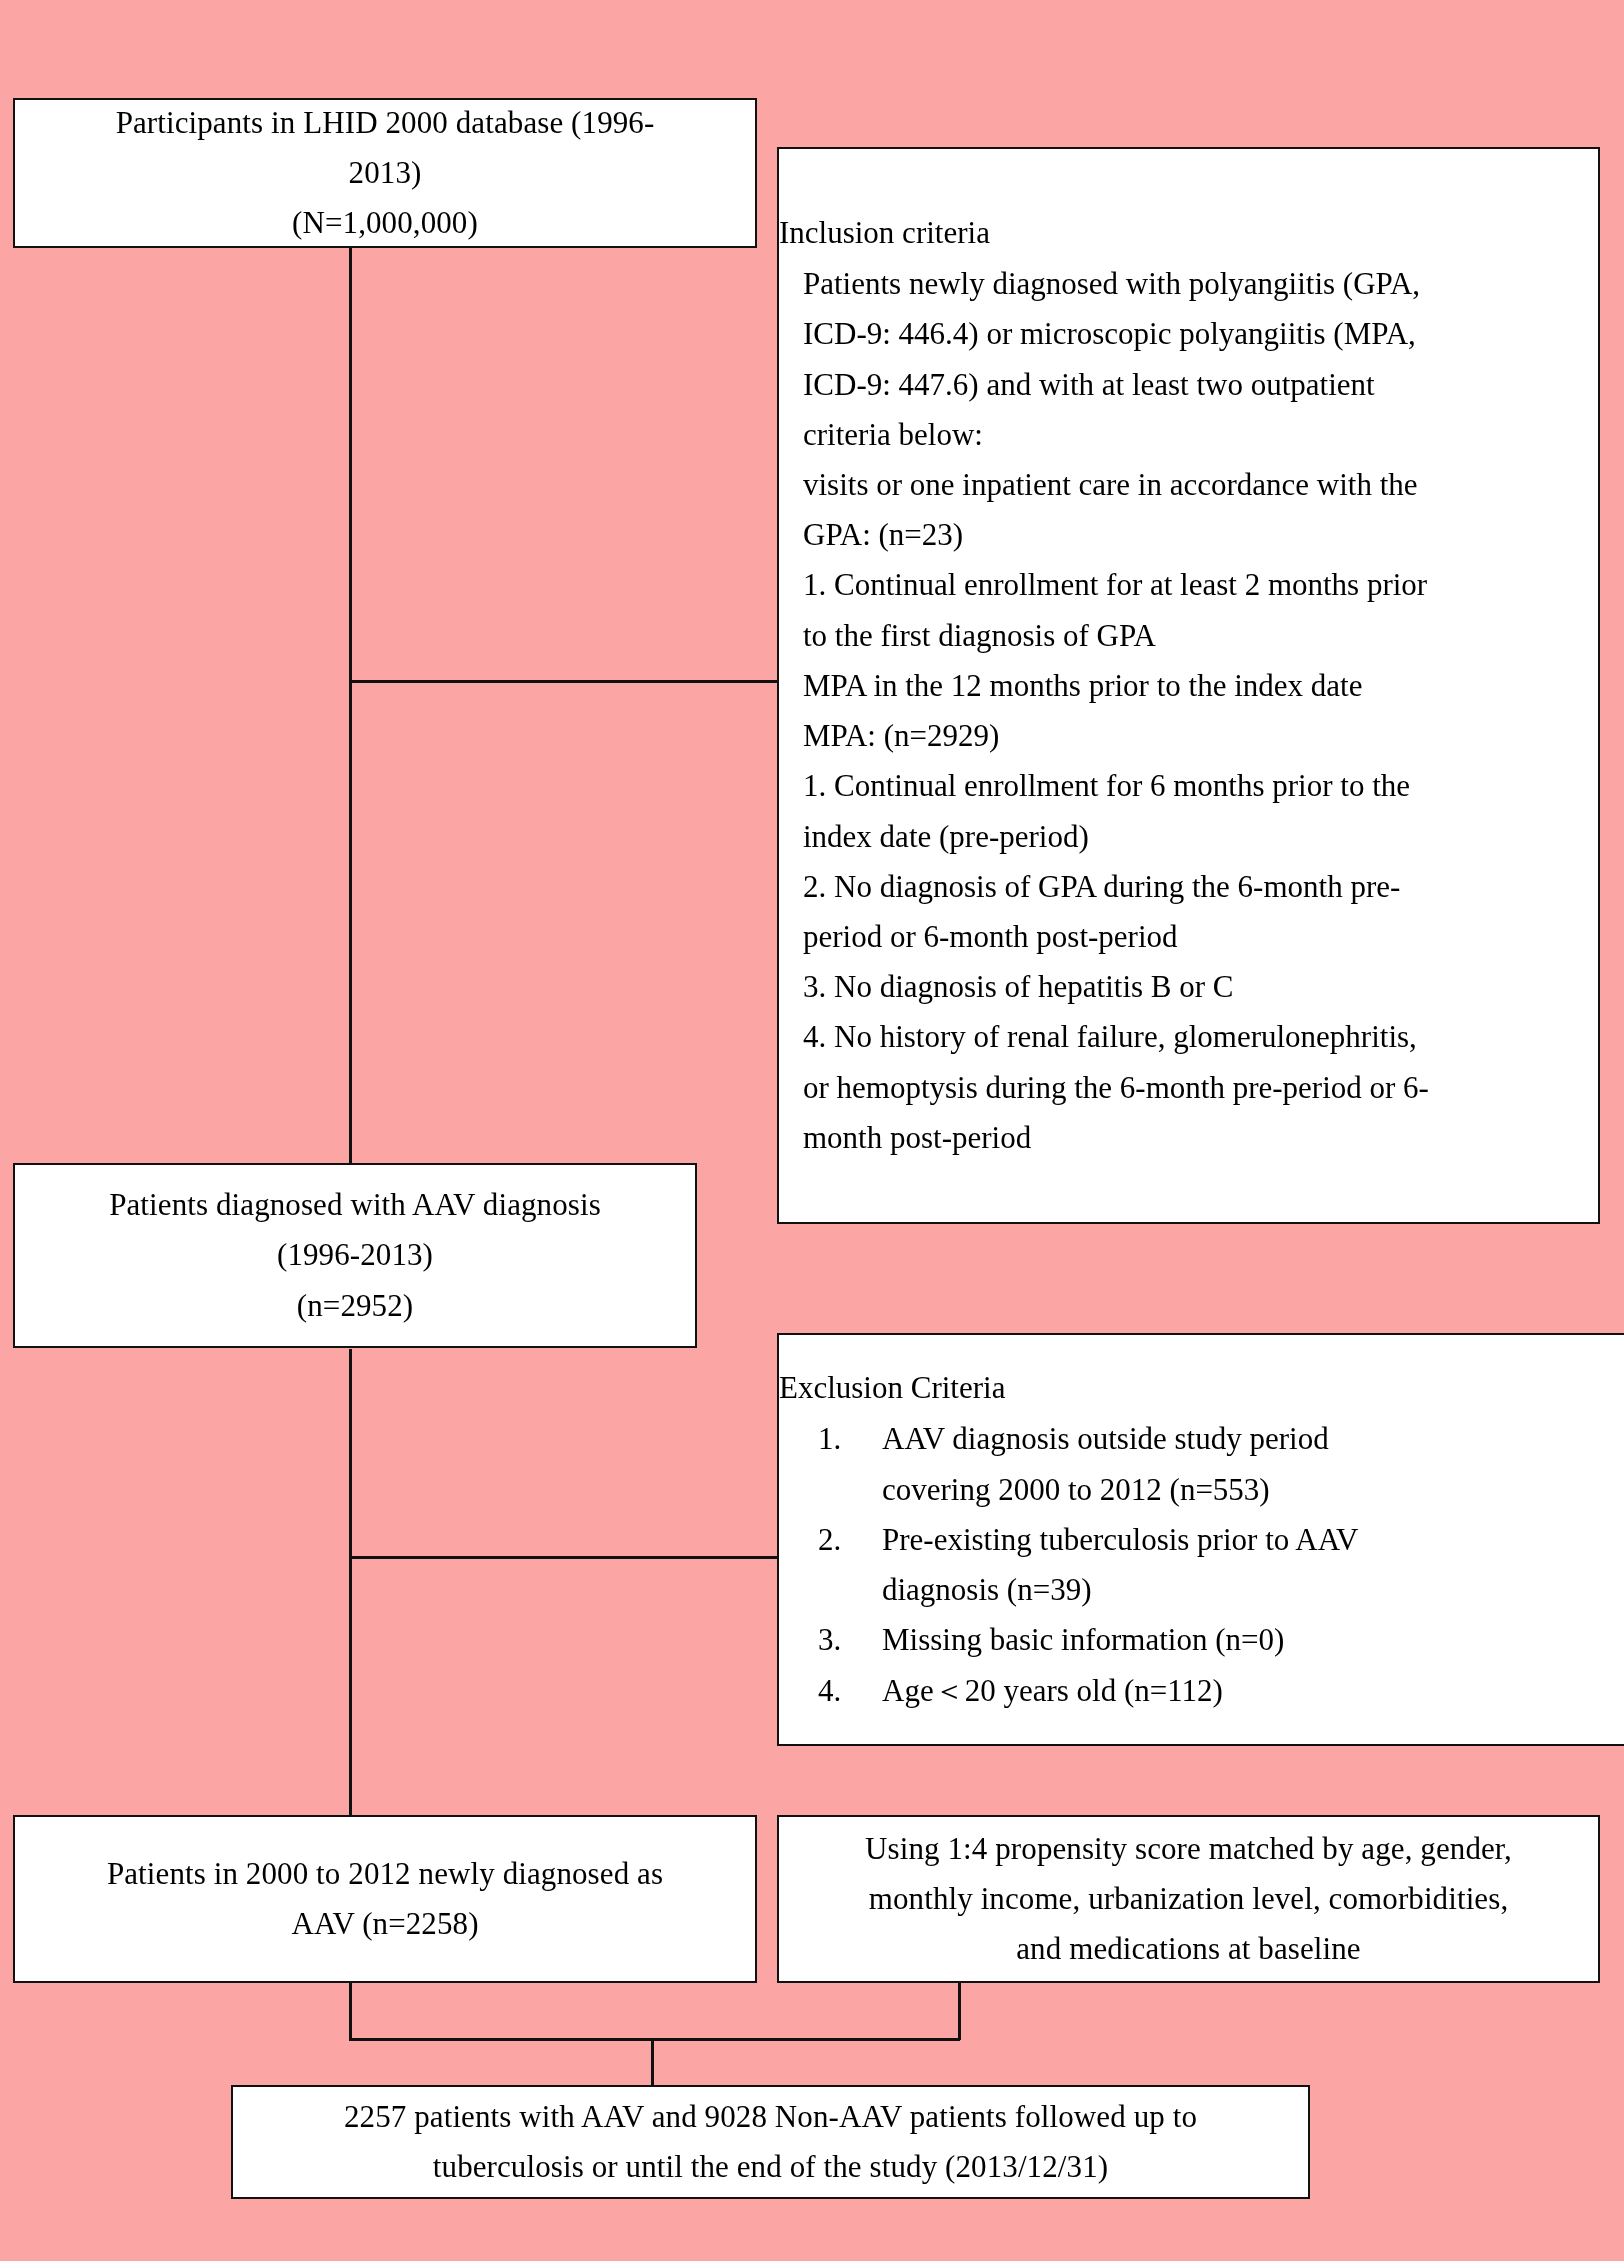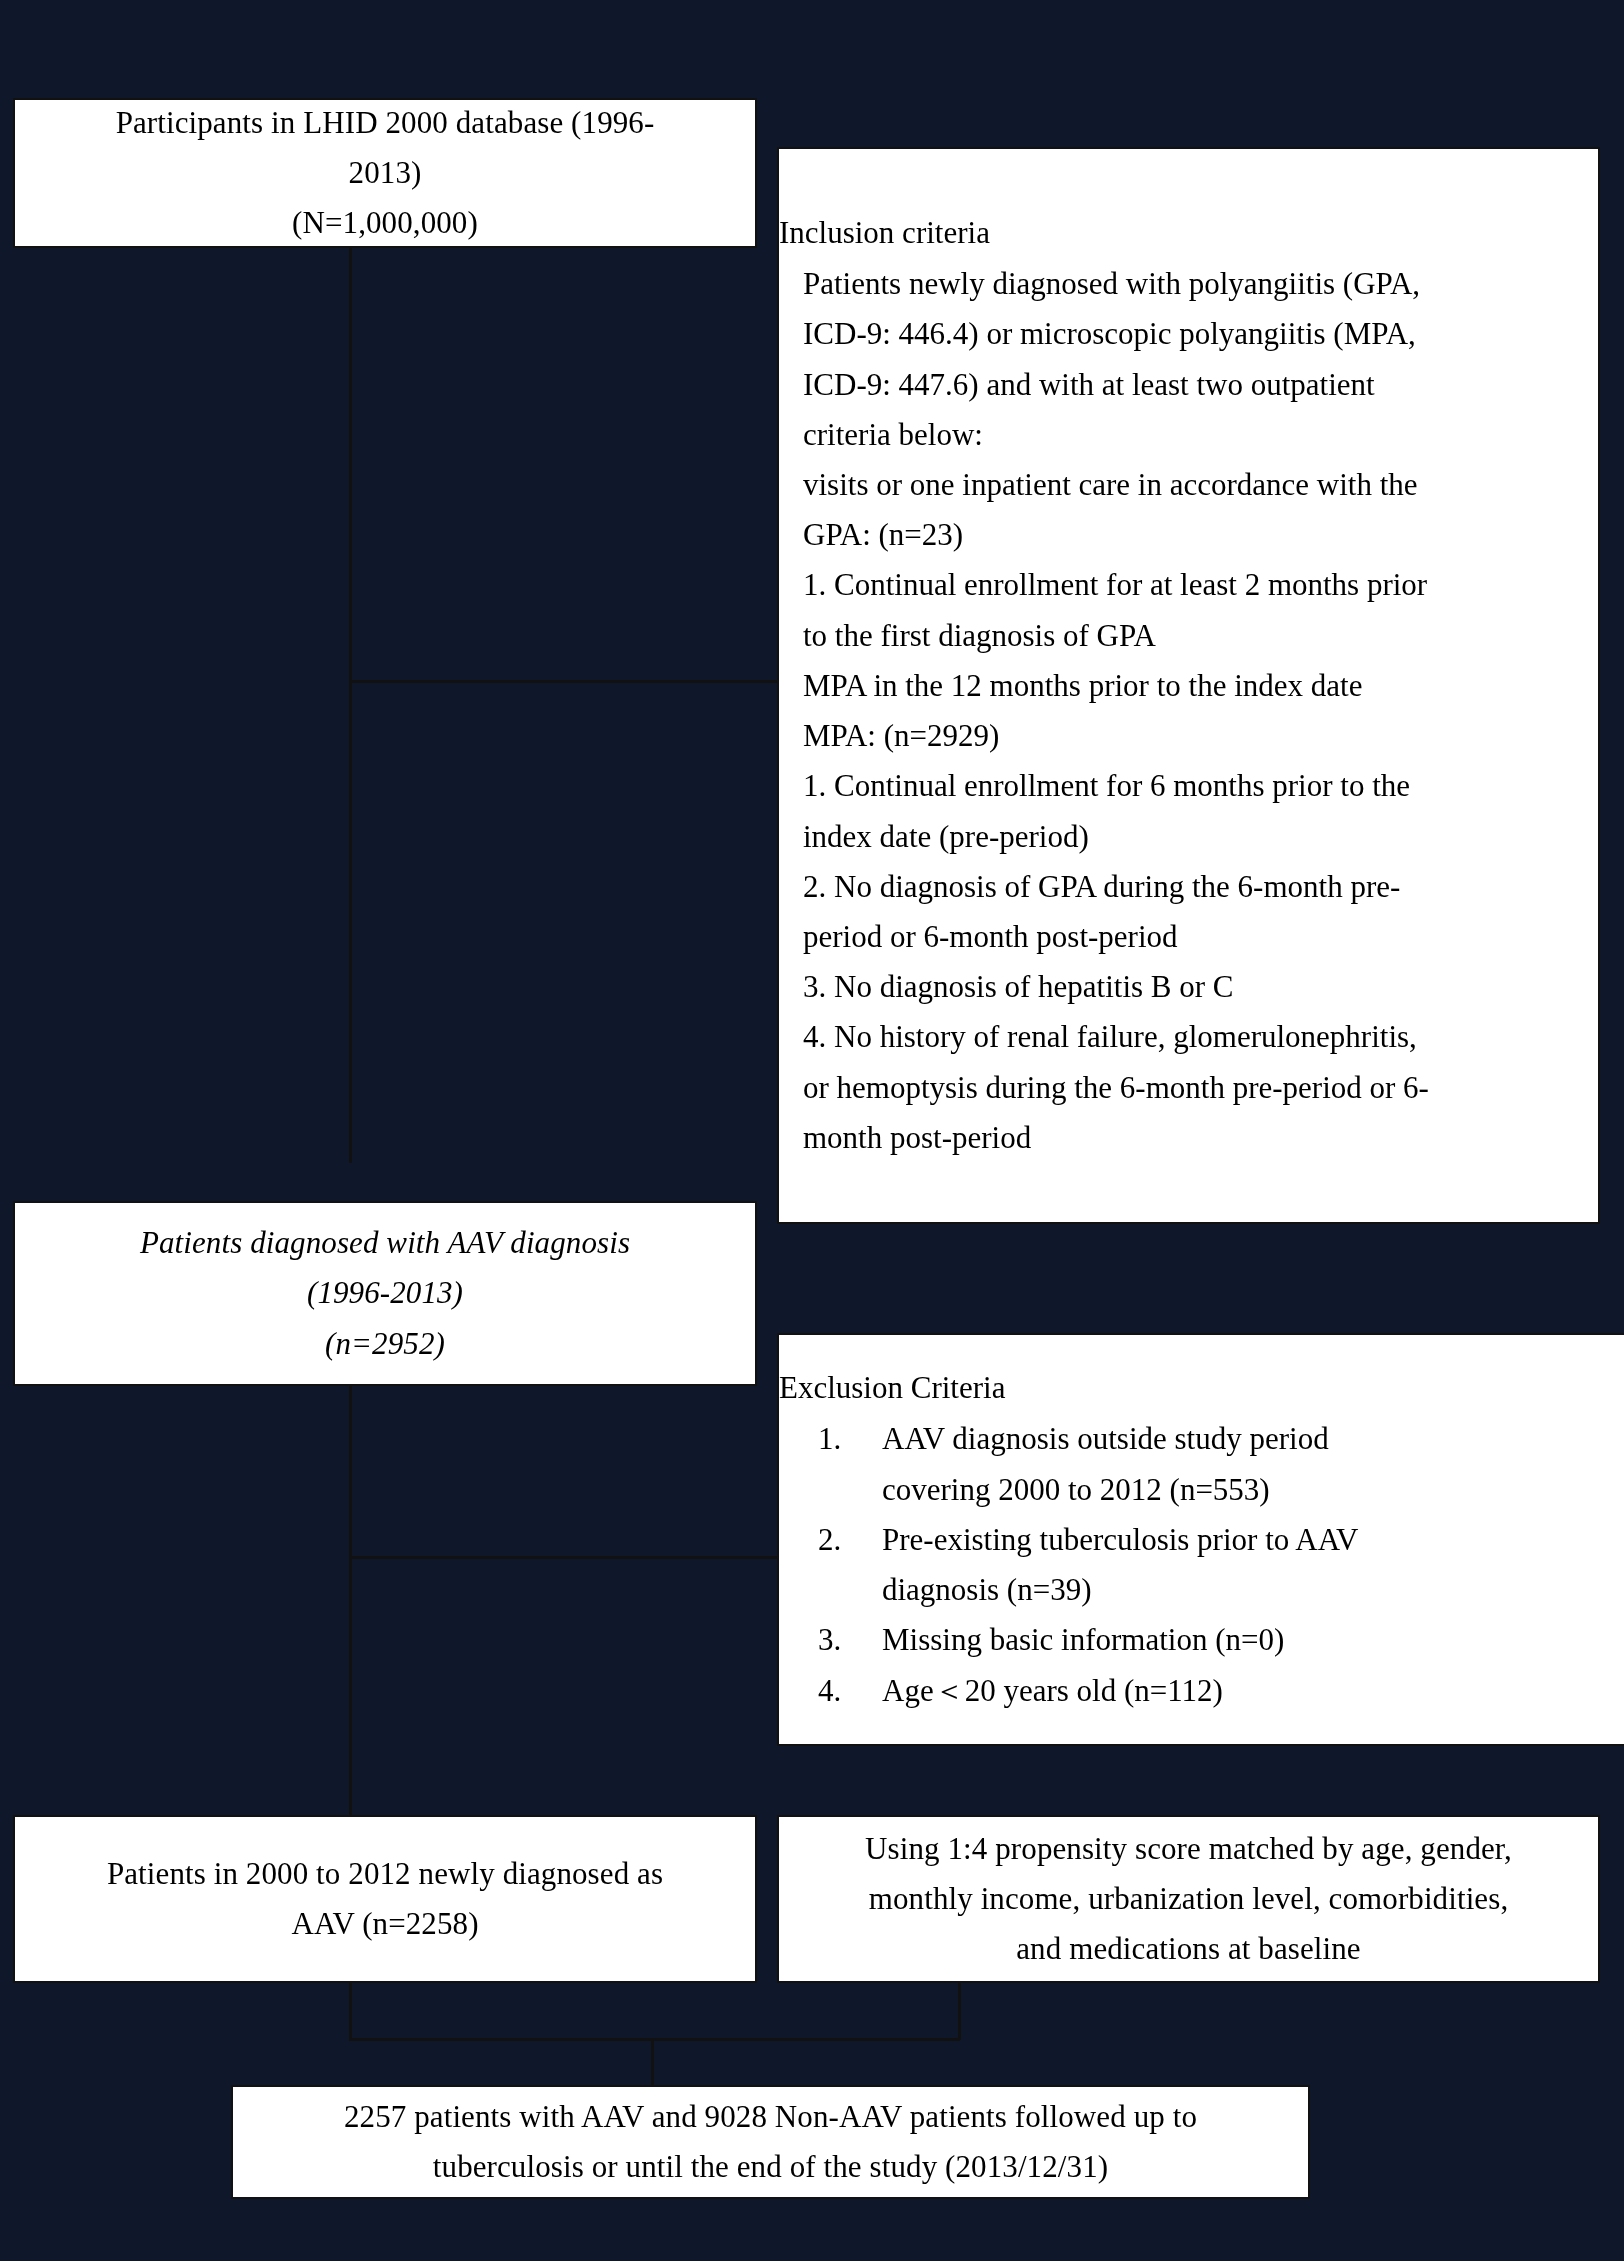--- a/index.html
+++ b/index.html
@@ -10,21 +10,21 @@
   }
   body {
     font-family: "Liberation Serif", "DejaVu Serif", serif;
     color: #000000;
   }
 
   #canvas {
     position: relative;
     width: 1624px;
     height: 2261px;
-    background: #0f172a;
+    background: #fca5a5;
     overflow: hidden;
   }
 
   
   .box {
     position: absolute;
     box-sizing: border-box;
     border: 2.6px solid #111111;
     background: #ffffff;
     display: flex;
@@ -42,21 +42,21 @@
     padding: 0 13.6px;
     box-sizing: border-box;
     letter-spacing: 0.1px;
   }
 
   
   #box-participants { left: 13px;  top: 98px;  width: 744px; height: 150px; }
   
   #box-inclusion    { left: 777px; top: 147px;  width: 823px; height: 1077px; }
   
-  #box-aav          { left: 13px;  top: 1201px; width: 744px; height: 185px; font-style: italic; }
+  #box-aav          { left: 13px;  top: 1163px; width: 684px; height: 185px; }
   
   #box-exclusion    { left: 777px; top: 1333px; width: 983px; height: 413px; }
   
   #box-newly        { left: 13px;  top: 1815px; width: 744px; height: 168px; }
   
   #box-propensity   { left: 777px; top: 1815px; width: 823px; height: 168px; }
   
   #box-final        { left: 231px; top: 2085px; width: 1079px; height: 114px; }
 
   

